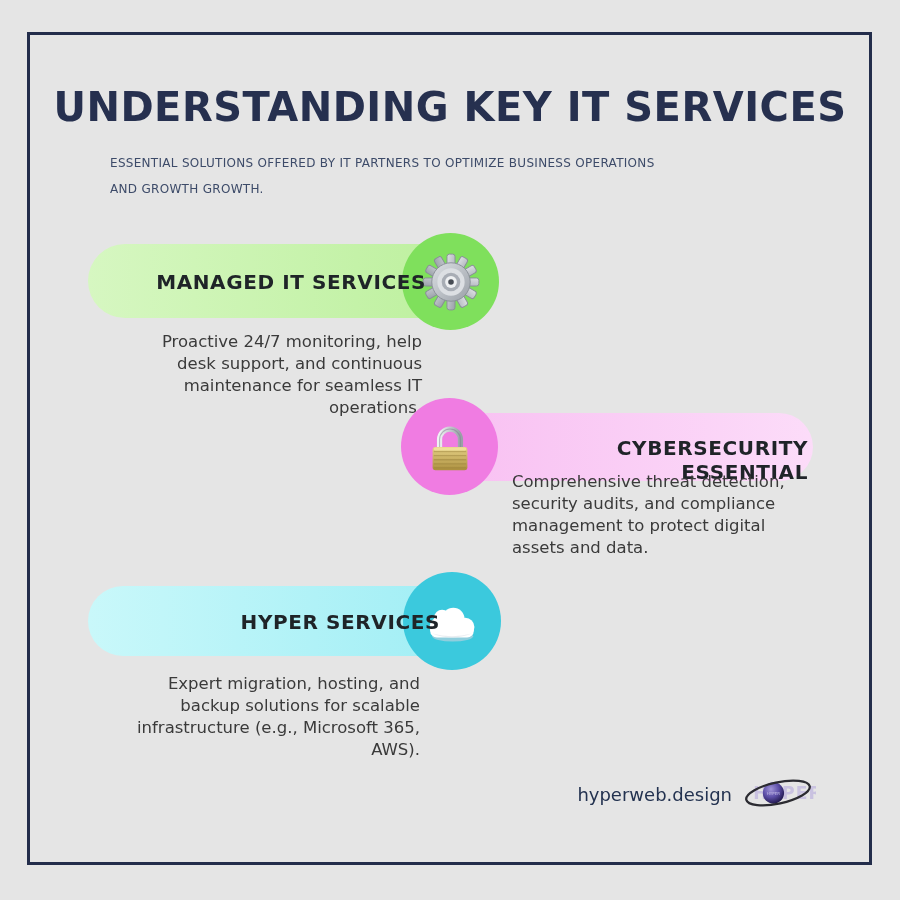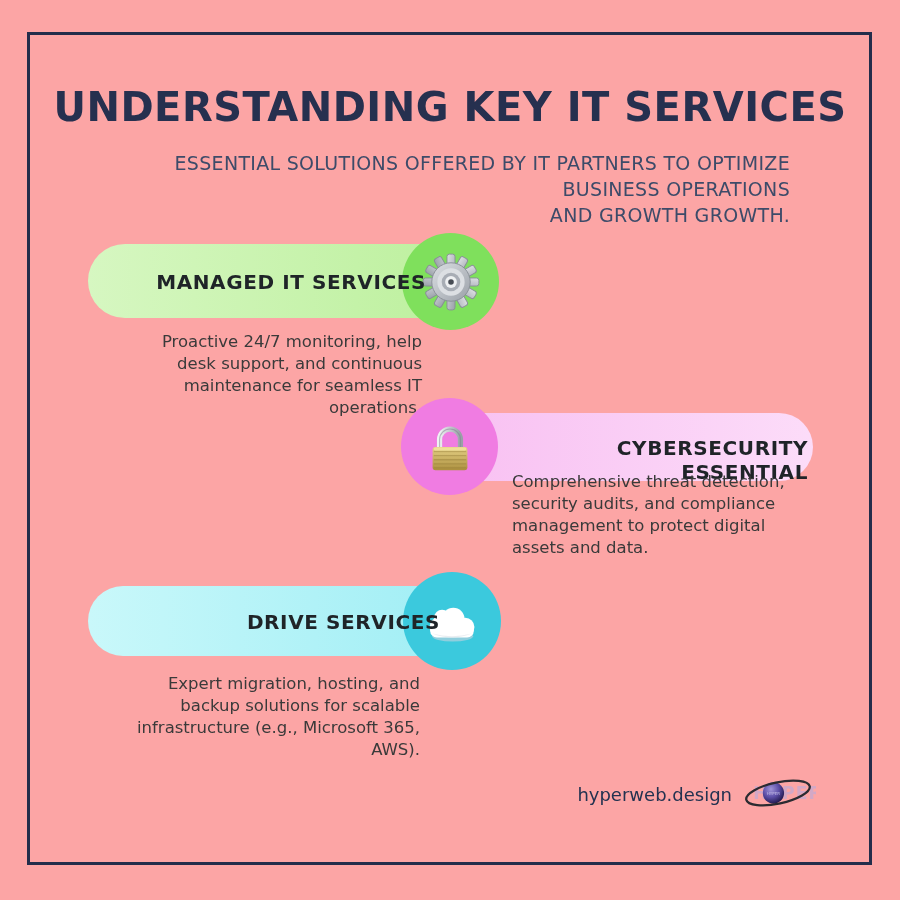--- a/index.html
+++ b/index.html
@@ -1,30 +1,30 @@
 <!DOCTYPE html>
 <html><head>
 <meta charset="utf-8">
 <style>
   html,body{margin:0;padding:0;background:#fff;}
   .canvas{
-    position:relative;width:900px;height:900px;background:#fca5a5;
+    position:relative;width:900px;height:900px;background:#e5e5e5;
     font-family:"DejaVu Sans","Liberation Sans",sans-serif;overflow:hidden;
   }
   .frame{
     position:absolute;left:27px;top:32px;width:839px;height:827px;
     border:3px solid #232d4b;background:transparent;
   }
   .title{
     position:absolute;left:0;right:0;top:84px;text-align:center;
     font-size:40px;font-weight:bold;color:#26304f;letter-spacing:.5px;
   }
   .subtitle{
-    position:absolute;left:110px;width:680px;top:150px;text-align:right;
-    font-size:19px;color:#3d4b69;line-height:26px;letter-spacing:.3px;
+    position:absolute;left:110px;width:680px;top:150px;text-align:left;
+    font-size:12px;color:#3d4b69;line-height:26px;letter-spacing:.3px;
   }
   .subtitle span{display:block;}
   .pill{position:absolute;border-radius:40px;}
   .pill.p1{left:88px;top:244px;width:375px;height:74px;}
   .pill.p2{left:445px;top:413px;width:368px;height:68px;border-radius:34px;}
   .pill.p3{left:88px;top:586px;width:375px;height:70px;border-radius:35px;}
   .icon-circle{
     position:absolute;border-radius:50%;display:flex;align-items:center;justify-content:center;
   }
   .icon-circle.c1{left:402px;top:233px;width:97px;height:97px;}
@@ -131,21 +131,21 @@
             <circle cx="35" cy="32" r="12"></circle>
             <circle cx="52" cy="34" r="17"></circle>
             <circle cx="31" cy="46" r="15"></circle>
             <circle cx="70" cy="46" r="14"></circle>
             <rect x="17" y="42" width="66" height="20" rx="10"></rect>
           </g>
           <path d="M20 56 q30 8 60 0 q-30 12 -60 0" fill="#e3e8ee" opacity=".8"></path>
         </svg>
       </span>
     </div>
-    <div class="svc-label l3">DRIVE SERVICES</div>
+    <div class="svc-label l3">HYPER SERVICES</div>
     <div class="svc-desc d3">Expert migration, hosting, and backup solutions for scalable infrastructure (e.g., Microsoft 365, AWS).</div>
   </div>
 
   <div class="footer-text">
     <div class="website">hyperweb.design</div>
   </div>
   <div class="logo">
     <svg width="76" height="54" viewBox="0 0 150 100">
       <defs>
         <radialGradient id="sphere" cx="38%" cy="32%" r="75%">

